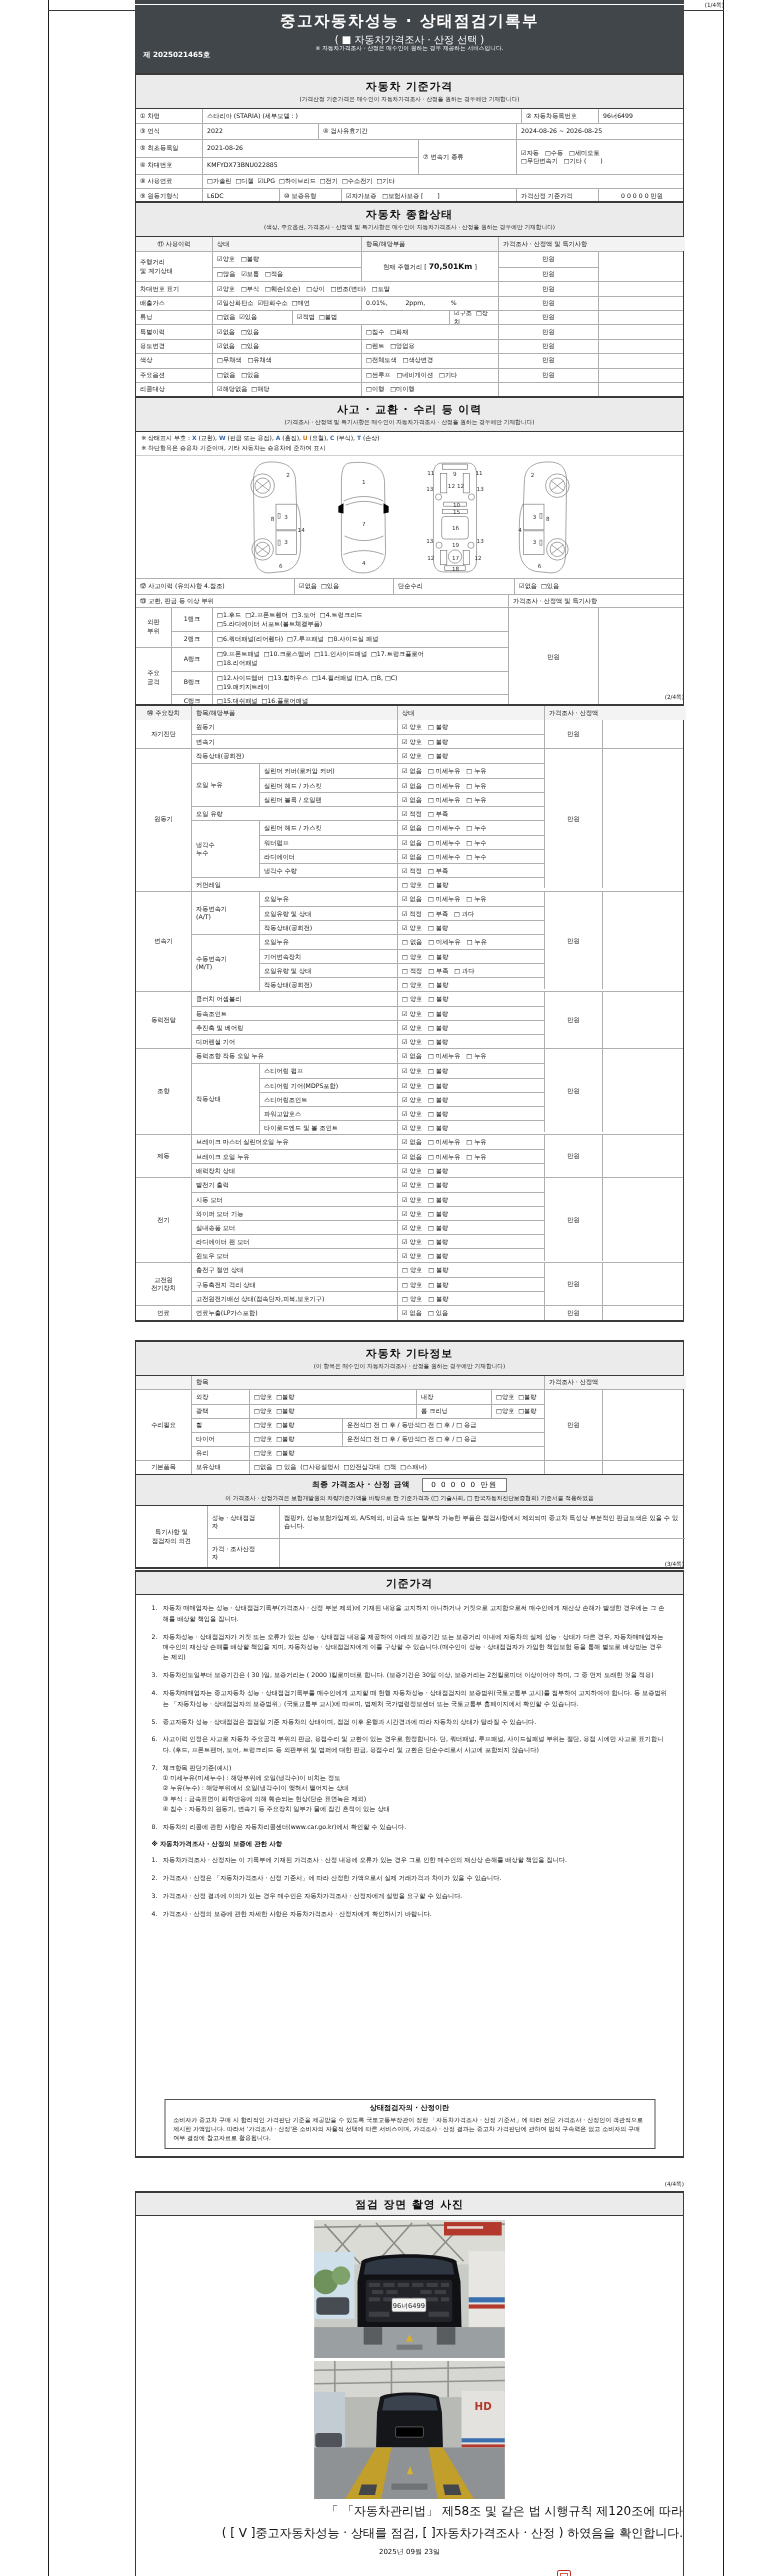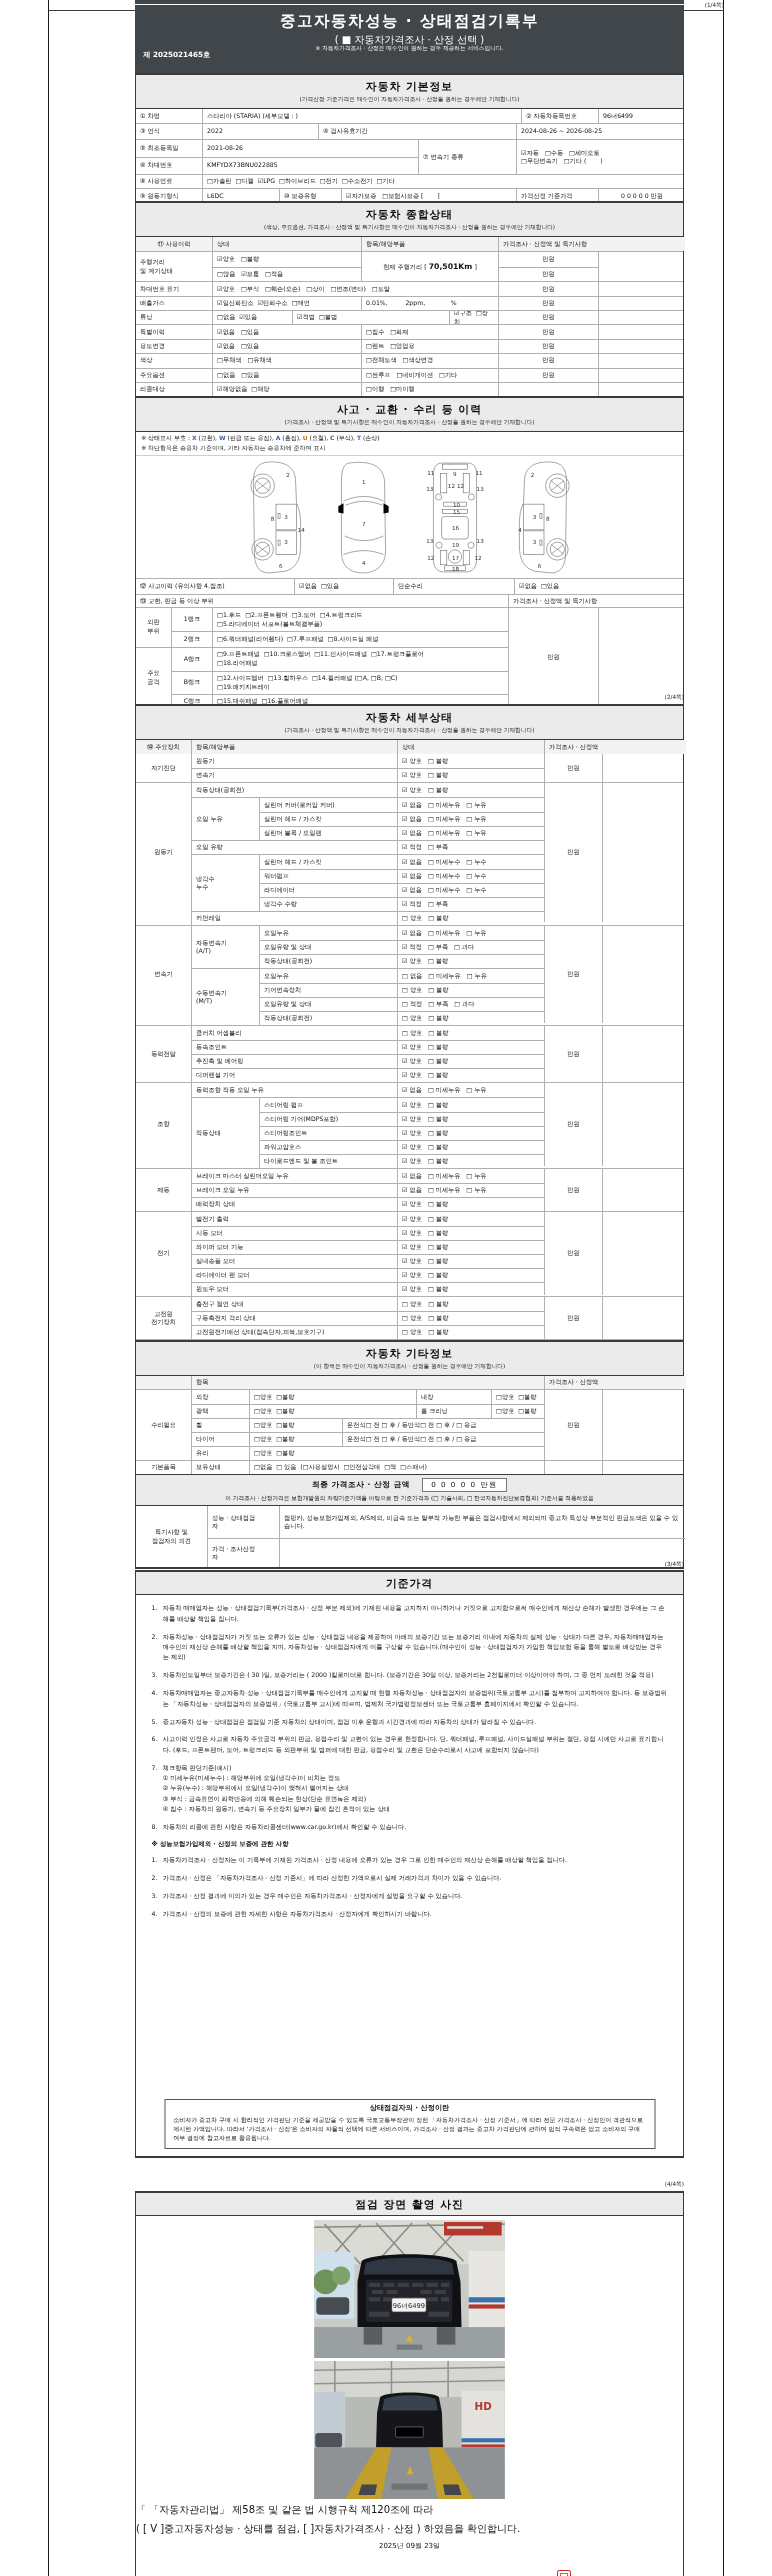--- a/index.html
+++ b/index.html
@@ -49,21 +49,21 @@
   .notes-body{box-sizing:border-box;height:561px;padding:8.2px 15.5px 0;position:relative;}
   .np{font-size:6.2px;line-height:10.3px;margin-bottom:7.7px;white-space:pre-wrap;display:flex;}
   .np .num{width:11.3px;flex:none;}
   .ns2{font-size:6.4px;font-weight:bold;margin:5.2px 0 6.2px;}
   .vbox{position:absolute;left:50%;transform:translateX(-50%);bottom:7.2px;width:489px;border:1px solid #555;background:#fff;}
   .vbox-title{text-align:center;font-weight:bold;font-size:7.2px;padding:3.6px 0 2.1px;}
   .vbox-text{font-size:6px;line-height:8.8px;padding:1px 8.2px 5.2px;}
   .photo-wrap{display:flex;flex-direction:column;align-items:center;gap:3.1px;padding-top:4.1px;}
   .sign-bar{background:#ebebeb;border-top:1px solid #3a3a3a;border-bottom:1px solid #3a3a3a;text-align:center;
             font-size:10.3px;font-weight:bold;letter-spacing:3.1px;padding:7.2px 0;}
-  .sign-line{text-align:left;font-size:10px;margin-top:4.1px;}
+  .sign-line{text-align:right;font-size:12px;margin-top:4.1px;}
   .sign-date{text-align:center;font-size:7px;margin-top:5.2px;}
   .sign-bottom{position:absolute;left:155px;top:2575px;font-size:6.7px;width:464px;display:flex;gap:82px;}
   .seal{position:absolute;left:557px;top:2570px;width:12.4px;height:12.4px;border:1px solid #cc2b24;border-radius:2.1px;}
   .seal:before{content:"";position:absolute;left:2.1px;top:2.1px;right:2.1px;bottom:2.1px;border:0.5px solid #d9574f;}
 </style>
 </head>
 <body>
 
 <div class="sheet">
   <div class="edge" style="left:48px"></div>
@@ -75,21 +75,21 @@
   <div class="band">
     <div class="wline"></div>
     <div class="band-title">중고자동차성능 · 상태점검기록부</div>
     <div class="band-sub">( ■ 자동차가격조사 · 산정 선택 )</div>
     <div class="band-note">※ 자동차가격조사 · 산정은 매수인이 원하는 경우 제공하는 서비스입니다.</div>
     <div class="band-doc">제 2025021465호</div>
   </div>
 
   <div class="sec" style="top:73px" id="s-basic">
     <div class="sec-head">
-      <div class="sec-title">자동차 기본정보</div>
+      <div class="sec-title">자동차 기준가격</div>
       <div class="sec-sub">(가격산정 기준가격은 매수인이 자동차가격조사 · 산정을 원하는 경우에만 기재합니다)</div>
     </div>
     <div id="t-basic">
         <div class="r nt" style="height: 14.4px;">
           <div class="c nb" style="width: 66px; flex: 0 0 auto;">① 차명</div>
           <div class="c" style="width: 319px; flex: 0 0 auto;">스타리아 (STARIA) (세부모델 : )</div>
           <div class="c" style="width: 77px; flex: 0 0 auto;">② 자동차등록번호</div>
           <div class="c" style="width: 87px; flex: 0 0 auto;">96너6499</div>
         </div>
         <div class="r" style="height: 15.5px;">
@@ -374,24 +374,20 @@
           </div>
           <div class="c ctr" style="width: 90px; flex: 0 0 auto; height: 99px;">만원</div>
           <div class="c" style="width: 87px; flex: 0 0 auto; height: 99px;"></div>
         </div>
       </div>
   </div>
 
   <div class="pmark" style="right:89px;top:694px">(2/4쪽)</div>
 
   <div class="sec" style="top:704px" id="s-detail">
-    <div class="sec-head">
-      <div class="sec-title">자동차 세부상태</div>
-      <div class="sec-sub">(가격조사 · 산정액 및 특기사항은 매수인이 자동차가격조사 · 산정을 원하는 경우에만 기재합니다)</div>
-    </div>
     <div id="t-detail">
         <div class="r nt" style="height: 14.4px;">
           <div class="c nb hd ctr" style="width: 55px; flex: 0 0 auto;">⑭ 주요장치</div>
           <div class="c hd" style="width: 206px; flex: 0 0 auto;">항목/해당부품</div>
           <div class="c hd" style="width: 147px; flex: 0 0 auto;">상태</div>
           <div class="c hd" style="width: 142px; flex: 0 0 auto;">가격조사 · 산정액</div>
         </div>
         <div class="r nt">
           <div class="c nb ctr" style="width: 55px; flex: 0 0 auto; height: 28px;">자기진단</div>
           <div class="st" style="width: 353px;">
@@ -745,21 +741,21 @@
         <div class="np"><div class="num">3.</div><div style="flex: 1 1 0%;">자동차인도일부터 보증기간은 ( 30 )일, 보증거리는 ( 2000 )킬로미터로 합니다. (보증기간은 30일 이상, 보증거리는 2천킬로미터 이상이어야 하며, 그 중 먼저 도래한 것을 적용)</div></div>
         <div class="np"><div class="num">4.</div><div style="flex: 1 1 0%;">자동차매매업자는 중고자동차 성능 · 상태점검기록부를 매수인에게 고지할 때 현행 자동차성능 · 상태점검자의 보증범위(국토교통부 고시)를 첨부하여 고지하여야 합니다. 동 보증범위는 「자동차성능 · 상태점검자의 보증범위」(국토교통부 고시)에 따르며, 법제처 국가법령정보센터 또는 국토교통부 홈페이지에서 확인할 수 있습니다.</div></div>
         <div class="np"><div class="num">5.</div><div style="flex: 1 1 0%;">중고자동차 성능 · 상태점검은 점검일 기준 자동차의 상태이며, 점검 이후 운행과 시간경과에 따라 자동차의 상태가 달라질 수 있습니다.</div></div>
         <div class="np"><div class="num">6.</div><div style="flex: 1 1 0%;">사고이력 인정은 사고로 자동차 주요골격 부위의 판금, 용접수리 및 교환이 있는 경우로 한정합니다. 단, 쿼터패널, 루프패널, 사이드실패널 부위는 절단, 용접 시에만 사고로 표기합니다. (후드, 프론트펜더, 도어, 트렁크리드 등 외판부위 및 범퍼에 대한 판금, 용접수리 및 교환은 단순수리로서 사고에 포함되지 않습니다)</div></div>
         <div class="np"><div class="num">7.</div><div style="flex: 1 1 0%;">체크항목 판단기준(예시)
 ① 미세누유(미세누수) : 해당부위에 오일(냉각수)이 비치는 정도
 ② 누유(누수) : 해당부위에서 오일(냉각수)이 맺혀서 떨어지는 상태
 ③ 부식 : 금속표면이 화학반응에 의해 훼손되는 현상(단순 표면녹은 제외)
 ④ 침수 : 자동차의 원동기, 변속기 등 주요장치 일부가 물에 잠긴 흔적이 있는 상태</div></div>
         <div class="np"><div class="num">8.</div><div style="flex: 1 1 0%;">자동차의 리콜에 관한 사항은 자동차리콜센터(www.car.go.kr)에서 확인할 수 있습니다.</div></div>
-        <div class="ns2">※ 성능보험가입제외 · 산정의 보증에 관한 사항</div>
+        <div class="ns2">※ 자동차가격조사 · 산정의 보증에 관한 사항</div>
         <div class="np"><div class="num">1.</div><div style="flex: 1 1 0%;">자동차가격조사 · 산정자는 이 기록부에 기재된 가격조사 · 산정 내용에 오류가 있는 경우 그로 인한 매수인의 재산상 손해를 배상할 책임을 집니다.</div></div>
         <div class="np"><div class="num">2.</div><div style="flex: 1 1 0%;">가격조사 · 산정은 「자동차가격조사 · 산정 기준서」에 따라 산정한 가액으로서 실제 거래가격과 차이가 있을 수 있습니다.</div></div>
         <div class="np"><div class="num">3.</div><div style="flex: 1 1 0%;">가격조사 · 산정 결과에 이의가 있는 경우 매수인은 자동차가격조사 · 산정자에게 설명을 요구할 수 있습니다.</div></div>
         <div class="np"><div class="num">4.</div><div style="flex: 1 1 0%;">가격조사 · 산정의 보증에 관한 자세한 사항은 자동차가격조사 · 산정자에게 확인하시기 바랍니다.</div></div>
         <div class="vbox">
         <div class="vbox-title">상태점검자의 · 산정이란</div>
         <div class="vbox-text">소비자가 중고차 구매 시 합리적인 가격판단 기준을 제공받을 수 있도록 국토교통부장관이 정한 「자동차가격조사 · 산정 기준서」에 따라 전문 가격조사 · 산정인이 객관적으로 제시한 가액입니다. 따라서 '가격조사 · 산정'은 소비자의 자율적 선택에 따른 서비스이며, 가격조사 · 산정 결과는 중고차 가격판단에 관하여 법적 구속력은 없고 소비자의 구매여부 결정에 참고자료로 활용됩니다.</div>
       </div>
       </div>
   </div>

